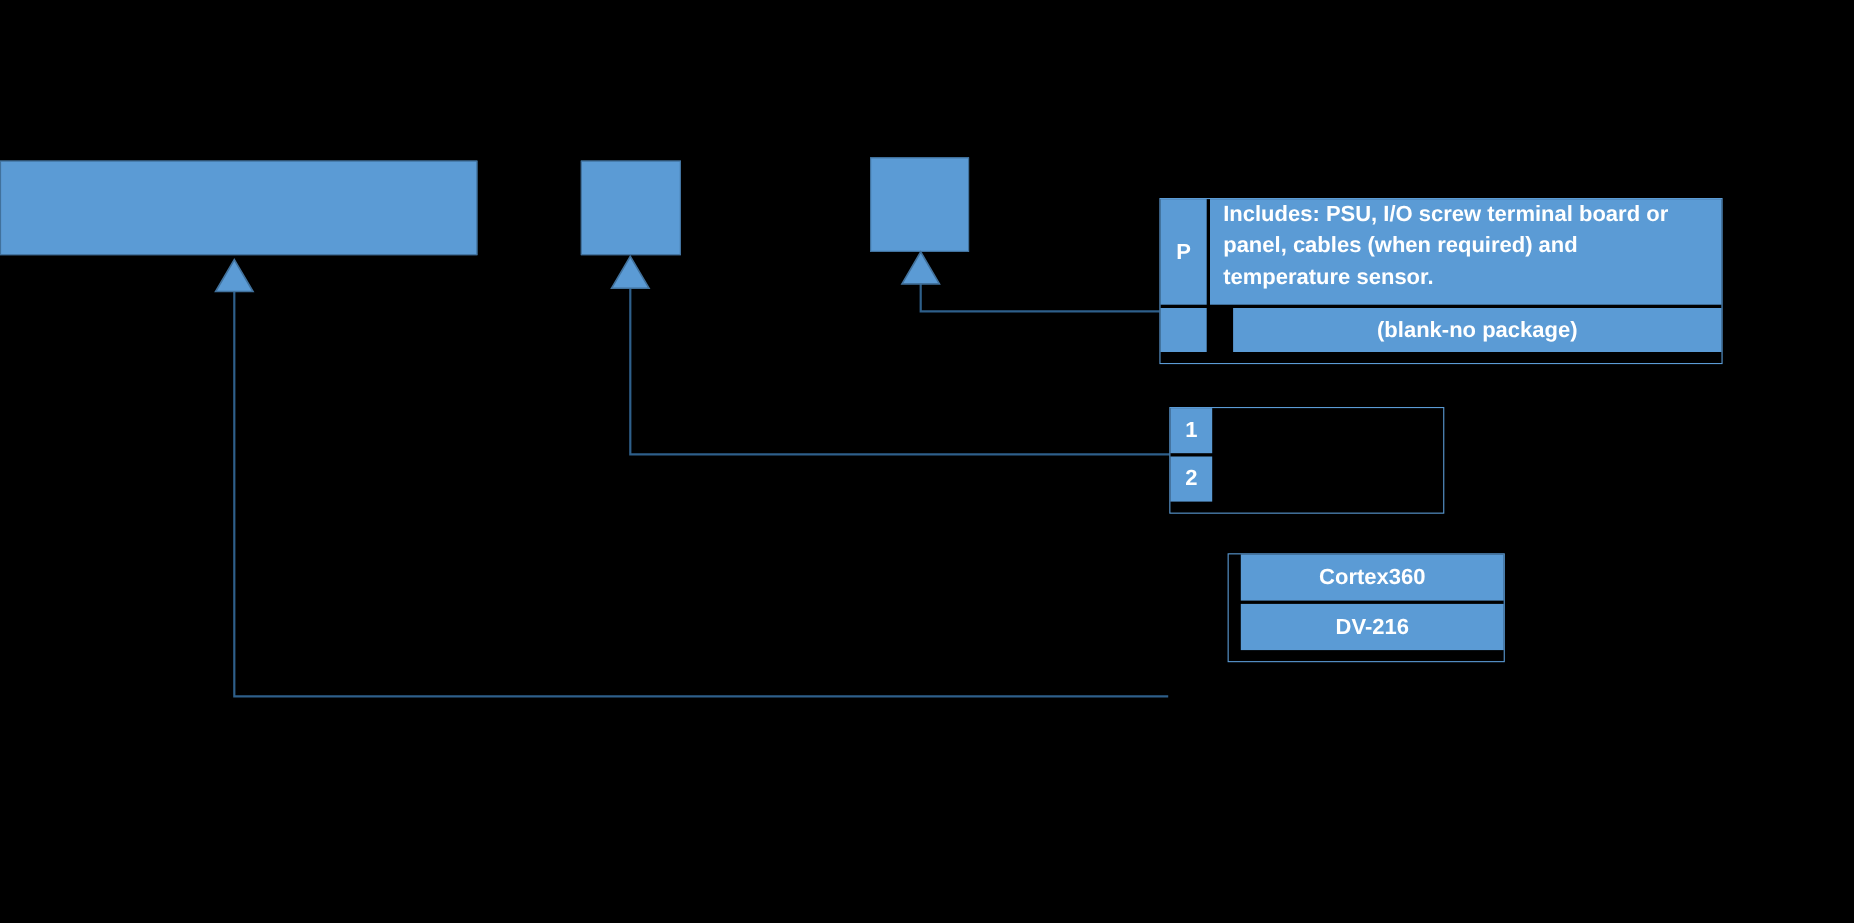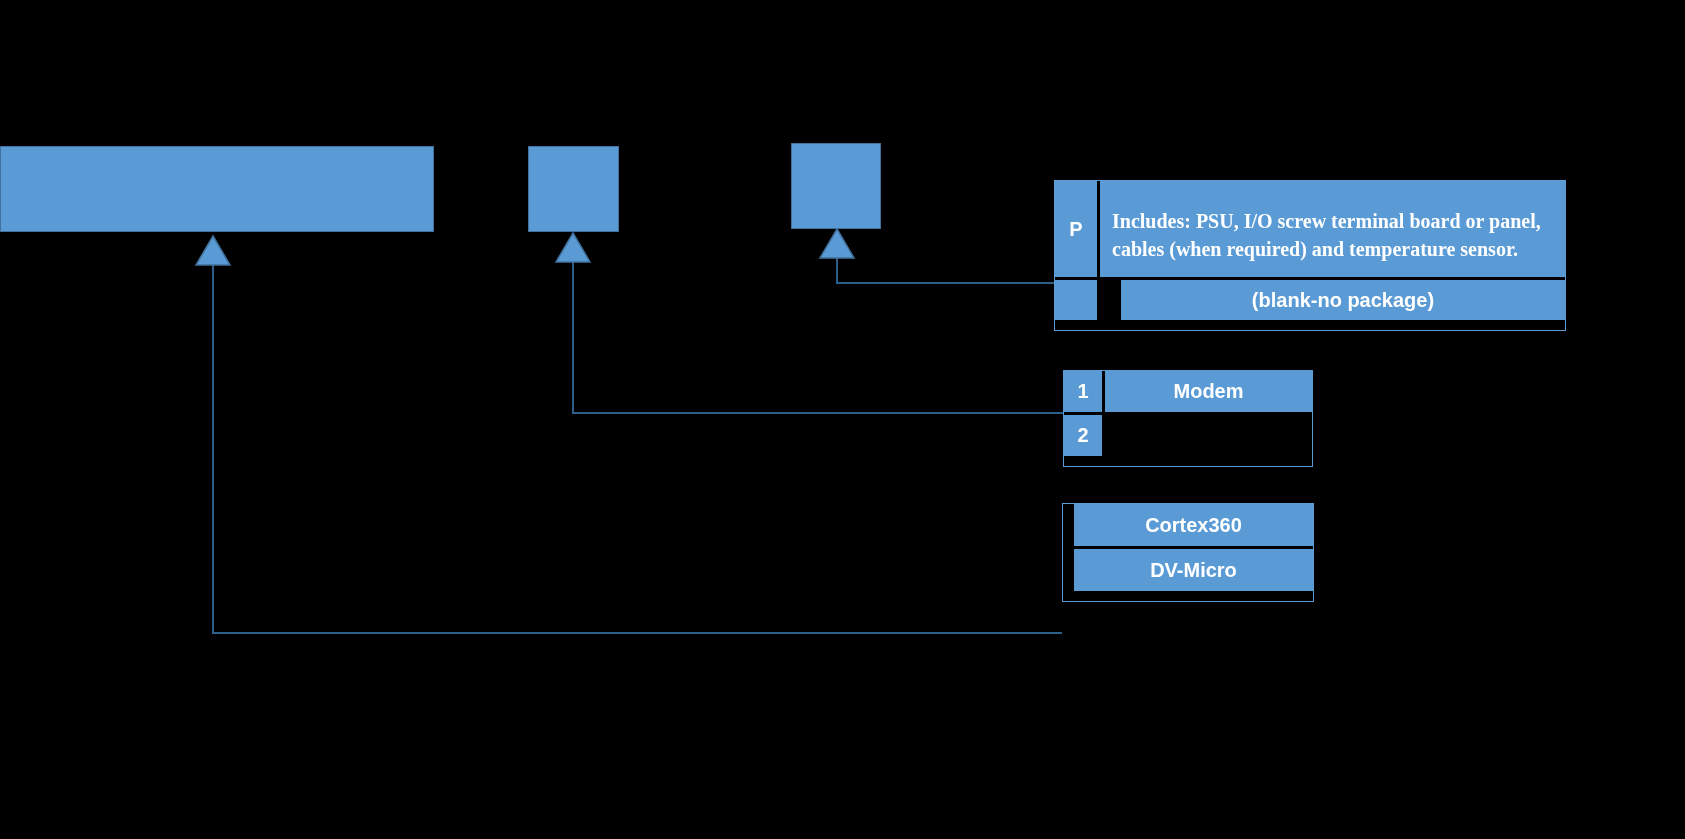--- a/index.html
+++ b/index.html
@@ -46,38 +46,37 @@
     flex:1 1 auto;
     justify-content:center;
     font-size:20px;
     padding:6px 8px;
   }
   .cell.val.left{
     justify-content:flex-start;
     text-align:left;
     line-height:1.42;
     display:block;
-    padding:26px 12px 10px 12px;
-    font-family:Liberation Serif, serif;
+    padding:0 12px 10px 12px;
   }
 
   
   #tbl-package{ left:1054px; top:180px; width:512px; }
   #tbl-package .key{width:42px;min-width:42px;}
   #tbl-package .rowP .cell{height:96px;}
   #tbl-package .rowP .val.left{height:96px;}
   #tbl-package .rowBlank .cell{height:40px;}
 
   
   #tbl-modem{ left:1063px; top:370px; width:250px; }
   #tbl-modem .key{width:38px;min-width:38px;}
   #tbl-modem .row .cell{height:41px;}
 
   
-  #tbl-model{ left:1062px; top:503px; width:252px;padding-left:11px; }
+  #tbl-model{ left:1116px; top:503px; width:252px;padding-left:11px; }
   #tbl-model .row .cell{height:42px;}
   #tbl-model .cell.val{font-size:20px;}
 
   .thinborder{border:1px solid #5b9bd5;}
 </style>
 </head>
 <body>
 
 <div id="stage">
 
@@ -118,29 +117,28 @@
     </div>
     <div class="row rowBlank">
       <div class="cell key"></div>
       <div class="cell val">(blank-no package)</div>
     </div>
   </div>
 
   <div class="tbl thinborder" id="tbl-modem">
     <div class="row">
       <div class="cell key">1</div>
-      <div class="cell val">Modem</div>
     </div>
     <div class="row">
       <div class="cell key">2</div>
     </div>
   </div>
 
   <div class="tbl thinborder" id="tbl-model">
     <div class="row">
       <div class="cell val">Cortex360</div>
     </div>
     <div class="row">
-      <div class="cell val">DV-Micro</div>
+      <div class="cell val">DV-216</div>
     </div>
   </div>
 
 </div>
 
 </body></html>

